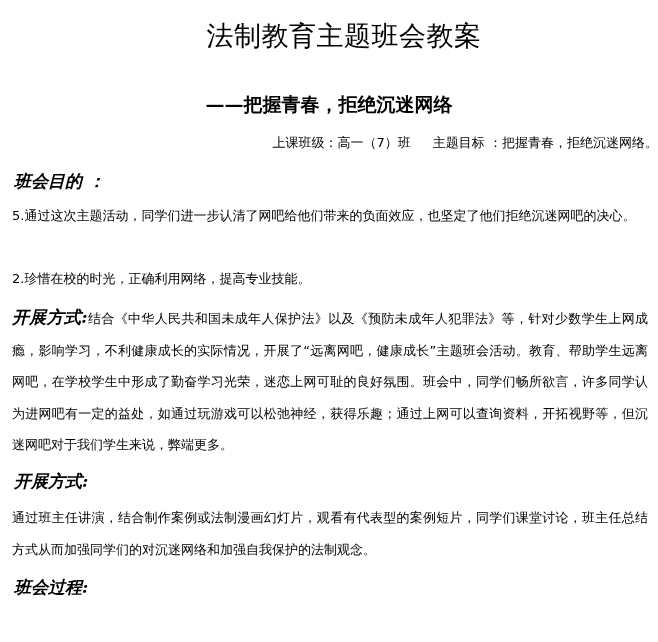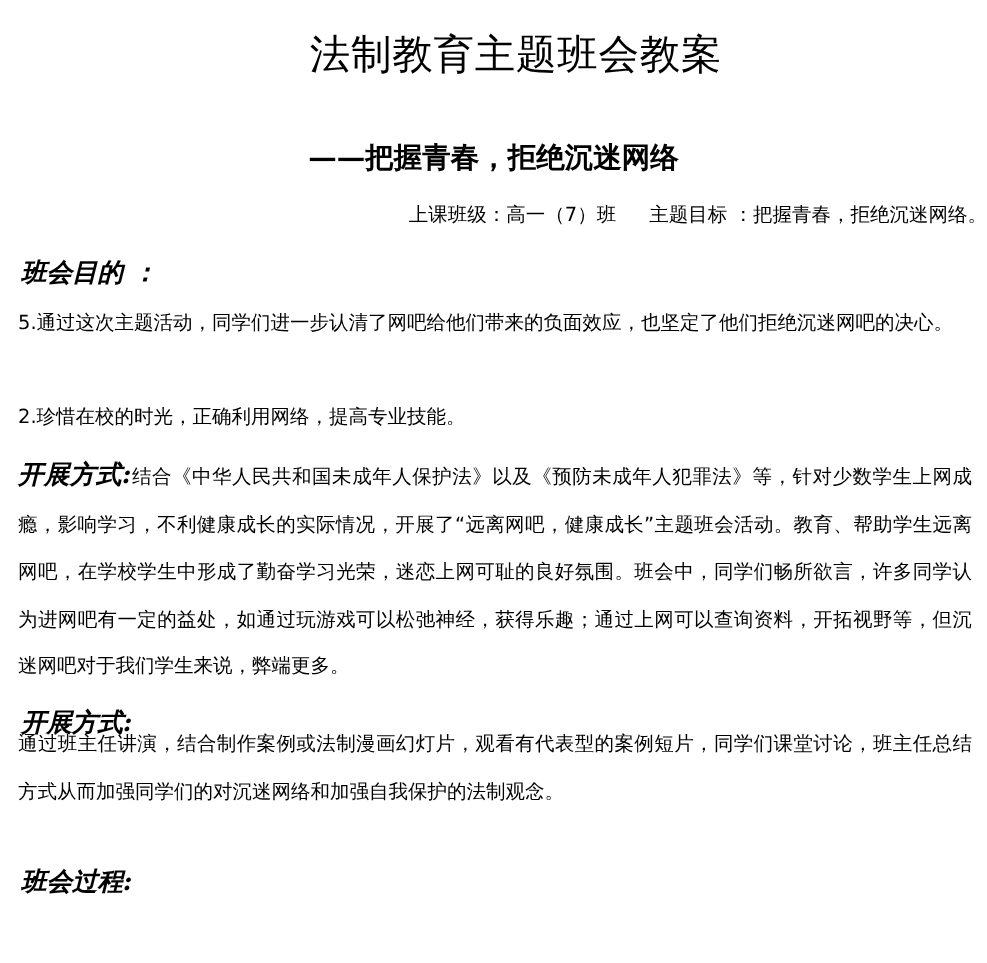--- a/index.html
+++ b/index.html
@@ -25,16 +25,16 @@
 
   <div class="heading" style="top:170px;text-align:center;">班会目的 ：</div>
   <div class="para" style="top:200px;">5.通过这次主题活动，同学们进一步认清了网吧给他们带来的负面效应，也坚定了他们拒绝沉迷网吧的决心。</div>
   <div class="para" style="top:263px;">2.珍惜在校的时光，正确利用网络，提高专业技能。</div>
 
   <div class="para" style="top:302px;">
     <span class="inline-head">开展方式:</span><span>结合《中华人民共和国未成年人保护法》以及《预防未成年人犯罪法》等，针对少数学生上网成瘾，影响学习，不利健康成长的实际情况，开展了“远离网吧，健康成长”主题班会活动。教育、帮助学生远离网吧，在学校学生中形成了勤奋学习光荣，迷恋上网可耻的良好氛围。班会中，同学们畅所欲言，许多同学认为进网吧有一定的益处，如通过玩游戏可以松弛神经，获得乐趣；通过上网可以查询资料，开拓视野等，但沉迷网吧对于我们学生来说，弊端更多。</span>
   </div>
 
   <div class="heading" style="top:470px;">开展方式:</div>
-  <div class="para" style="top:481px;">通过班主任讲演，结合制作案例或法制漫画幻灯片，观看有代表型的案例短片，同学们课堂讨论，班主任总结方式从而加强同学们的对沉迷网络和加强自我保护的法制观念。</div>
+  <div class="para" style="top:502px;">通过班主任讲演，结合制作案例或法制漫画幻灯片，观看有代表型的案例短片，同学们课堂讨论，班主任总结方式从而加强同学们的对沉迷网络和加强自我保护的法制观念。</div>
 
   <div class="heading" style="top:576px;">班会过程:</div>
 </div>
 
 </body></html>

